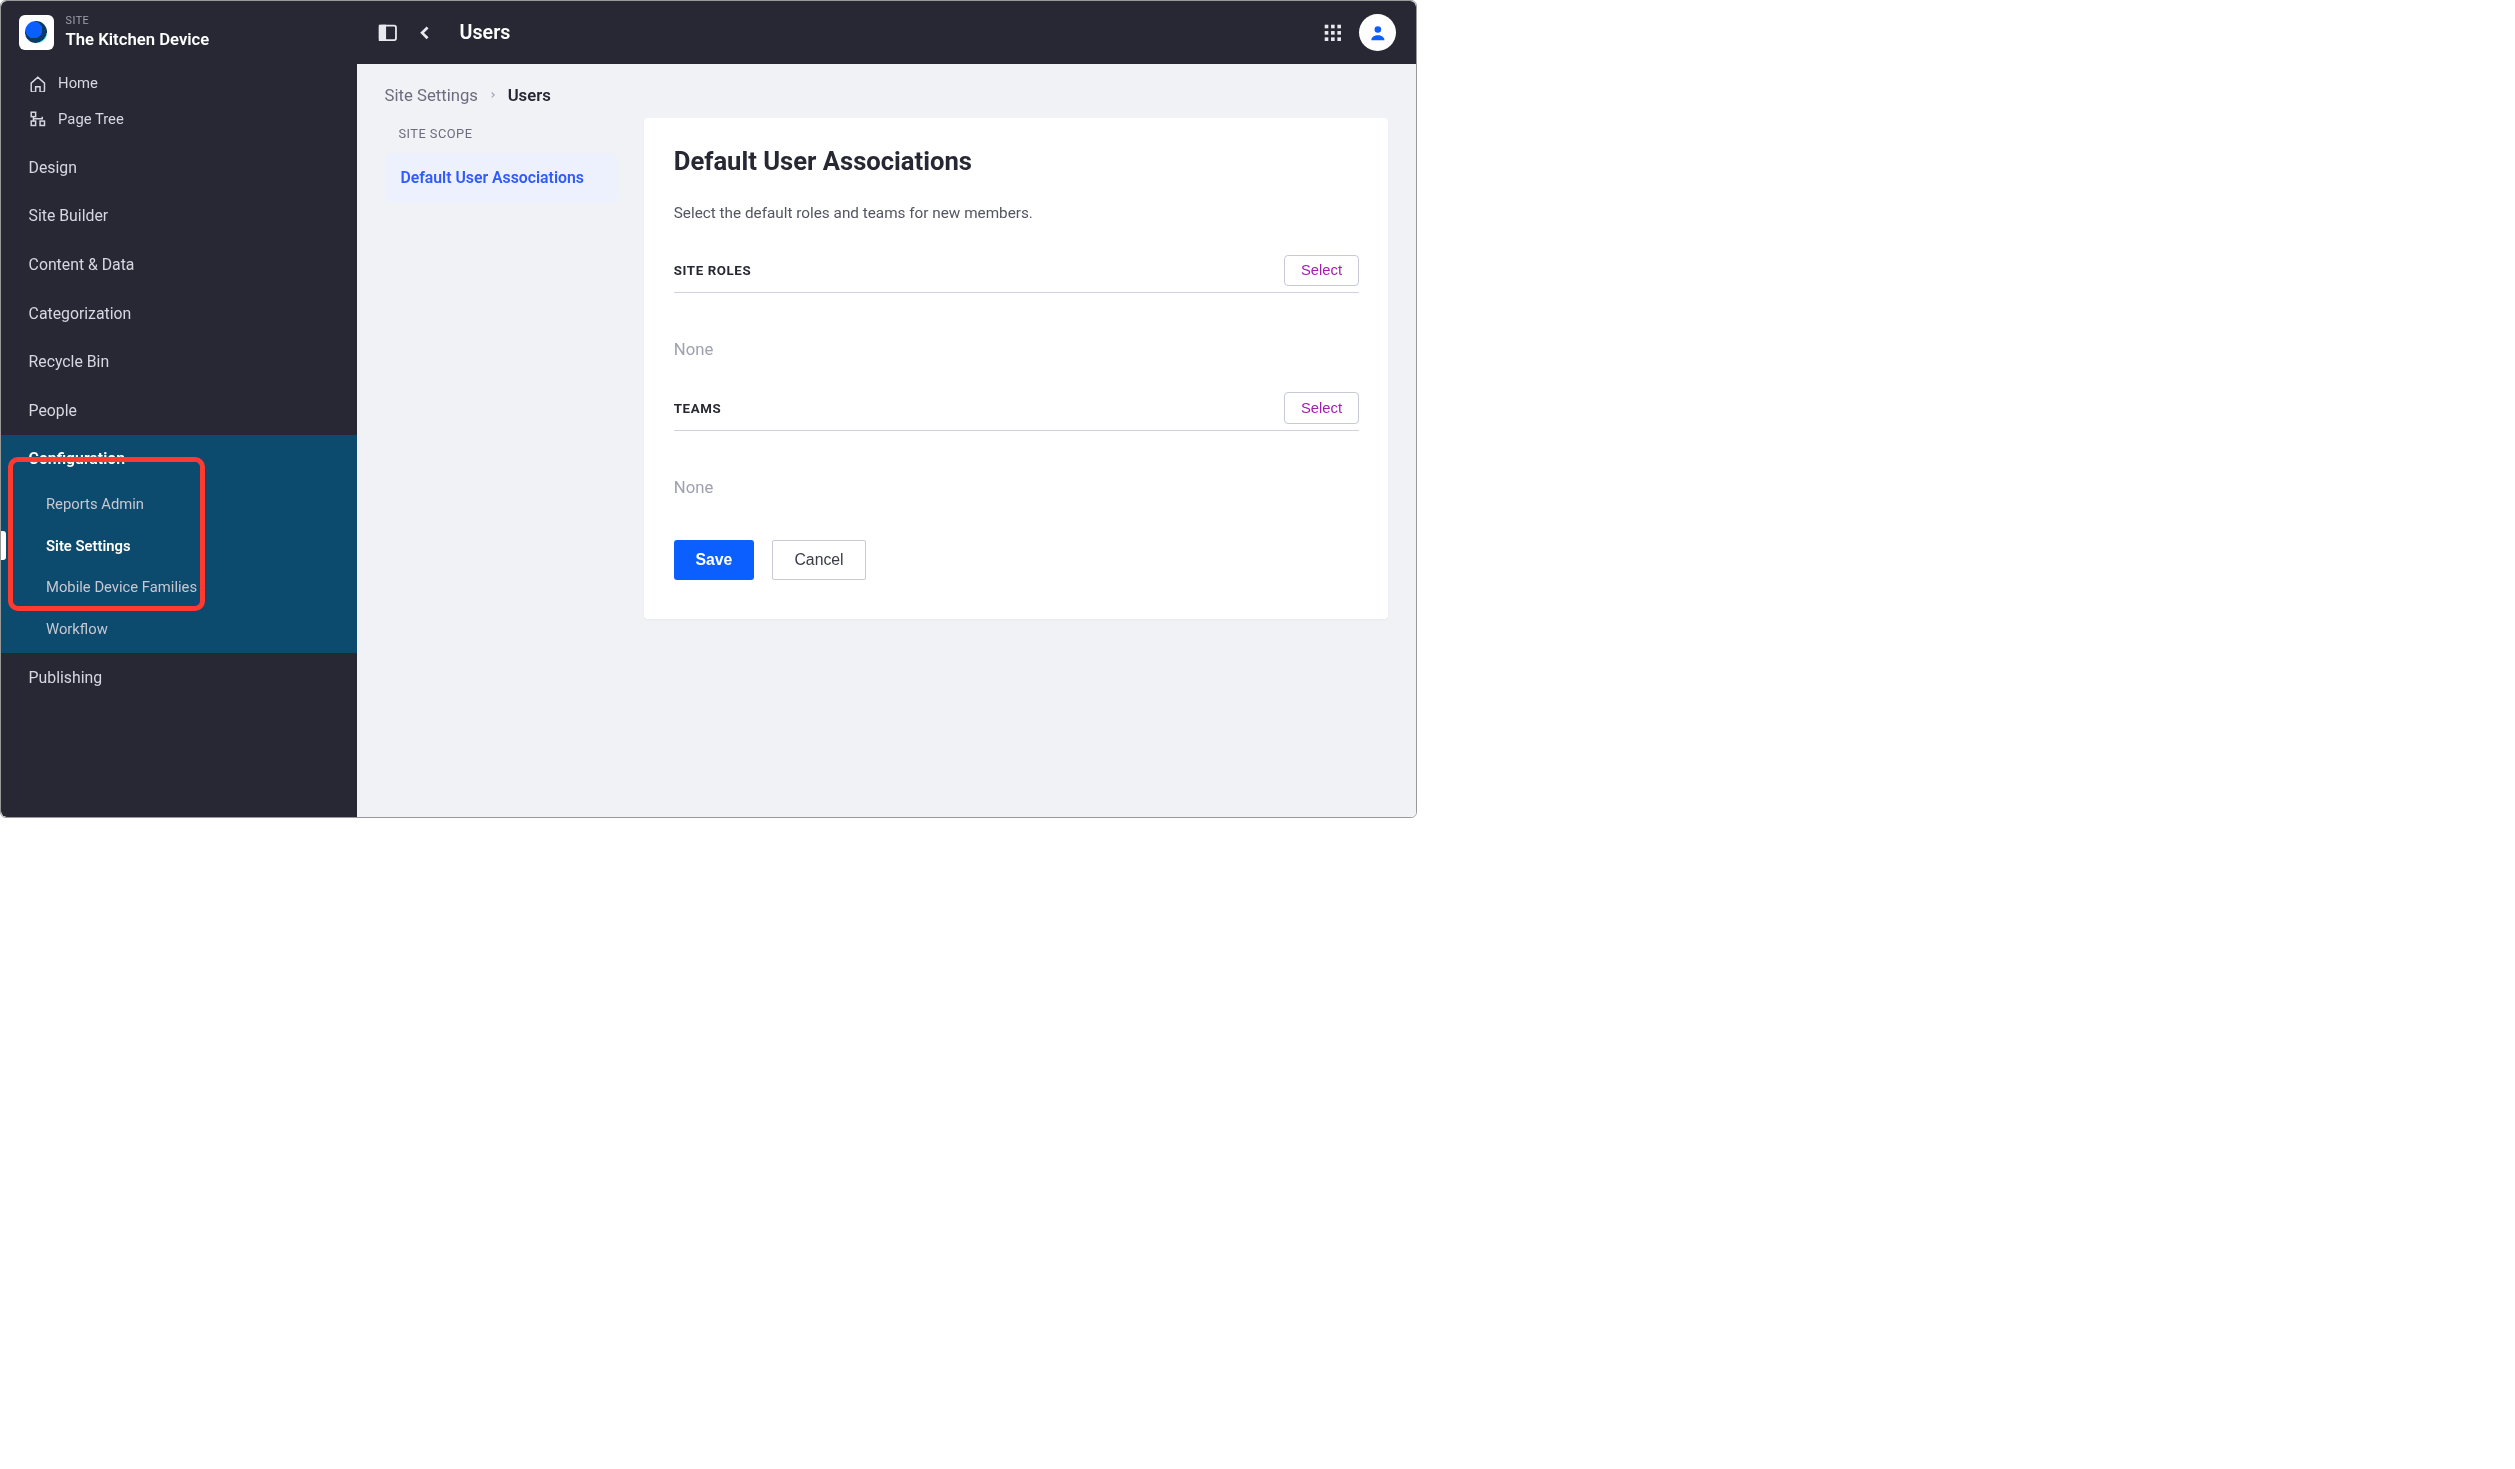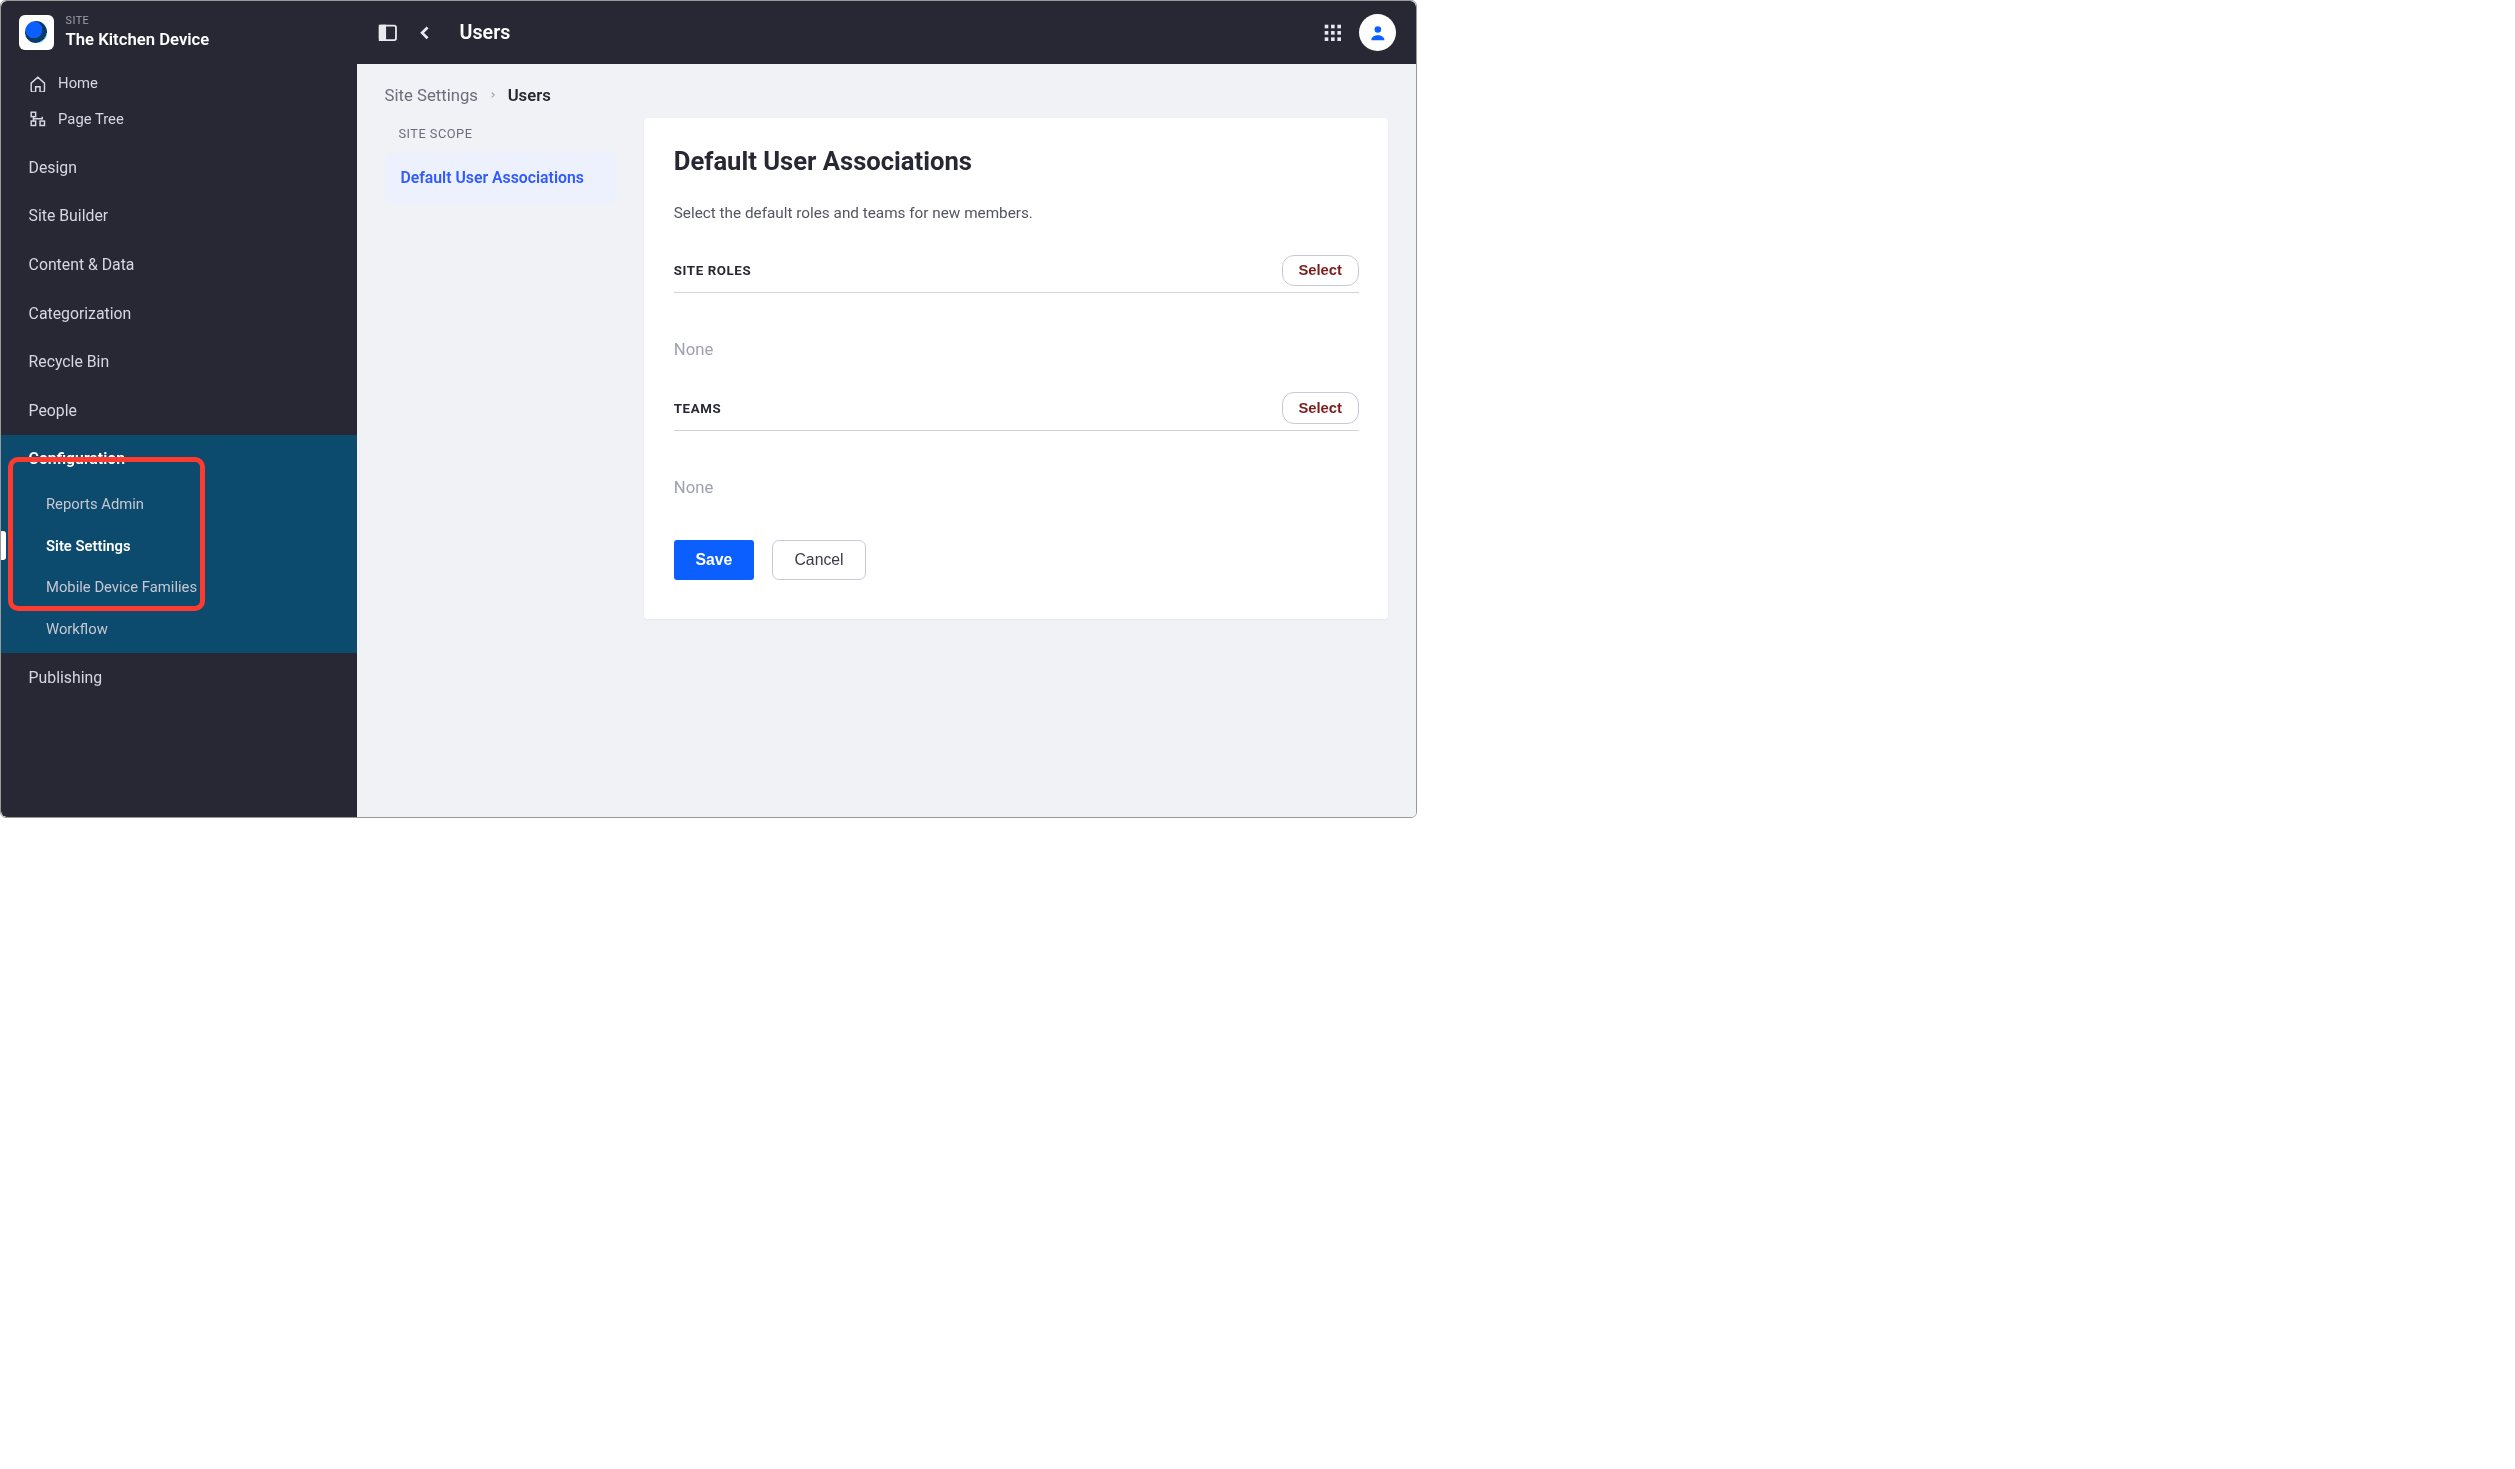--- a/index.html
+++ b/index.html
@@ -148,37 +148,37 @@
 .panel .desc { margin-top: 27.6px; font-size: 15.3px; color: #545562; }
 .group { margin-top: 33px; }
 .group-header {
   display: flex; align-items: center; justify-content: space-between;
   border-bottom: 1px solid #d1d2de; padding-bottom: 5.9px;
 }
 .group-header h2 {
   font-size: 13.3px; letter-spacing: 0.6px; font-weight: 700; color: #272833;
 }
 .select-btn {
-  border: 1px solid #c8c9d7; background: #fff; color: #7f1d1d;
-  font-size: 14.8px; font-weight: 700;
-  padding: 6.9px 15.8px; border-radius: 12px; cursor: pointer;
+  border: 1px solid #c8c9d7; background: #fff; color: #a21caf;
+  font-size: 14.8px; font-weight: 400;
+  padding: 6.9px 15.8px; border-radius: 4px; cursor: pointer;
 }
 .none {
   margin-top: 47px; font-size: 16.7px; color: #9fa0b1;
 }
 .actions { margin-top: 43px; display: flex; gap: 17.7px; }
 .btn-primary {
   background: #0b5fff; color: #fff; border: none;
   font-size: 15.8px; font-weight: 600; padding: 9.9px 21.7px;
   border-radius: 3px; cursor: pointer;
 }
 .btn-secondary {
   background: #fff; color: #3a3b48; border: 1px solid #c8c9d7;
   font-size: 15.8px; font-weight: 500; padding: 9.9px 21.7px;
-  border-radius: 7px; cursor: pointer;
+  border-radius: 2px; cursor: pointer;
 }
 </style>
 </head>
 <body>
 
 <div class="sidebar">
   <div class="sb-header">
     <div class="sb-logo">
       <div class="sb-logo-inner"></div>
     </div>

